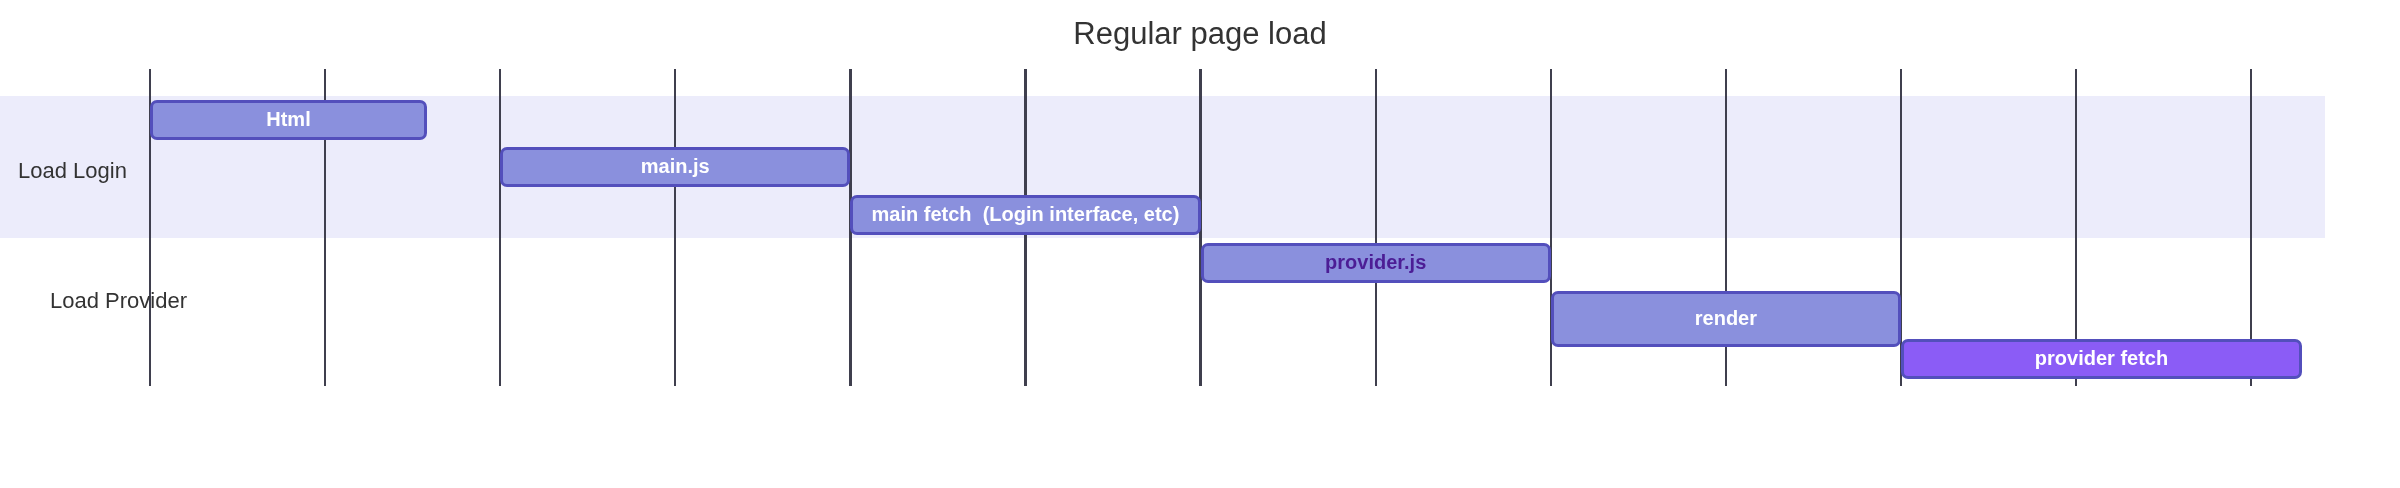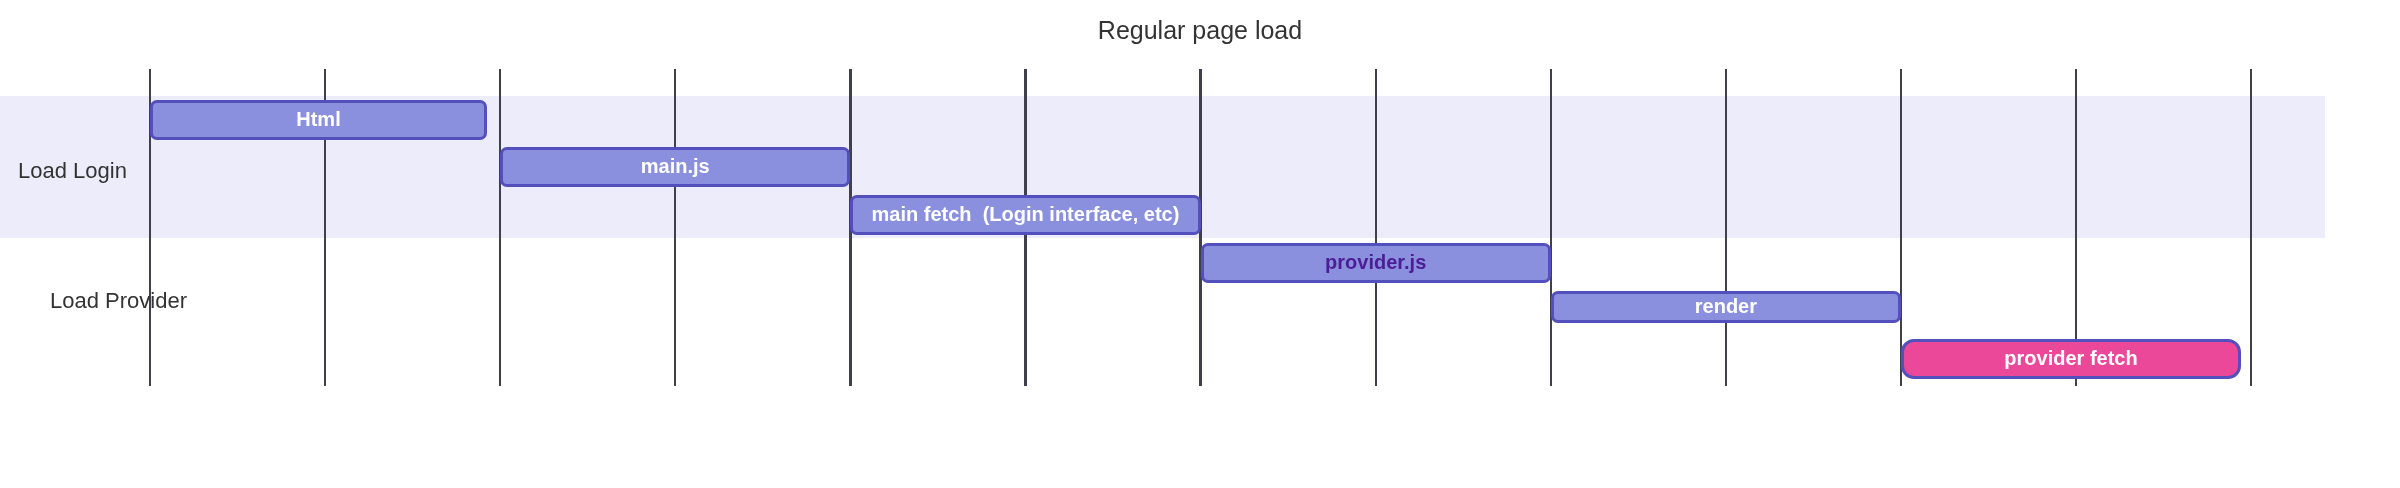--- a/index.html
+++ b/index.html
@@ -9,21 +9,21 @@
     height: 488px;
     background: #ffffff;
     overflow: hidden;
     font-family: "Liberation Sans", sans-serif;
   }
   .chart-title {
     position: absolute;
     left: 0; top: 16px;
     width: 2400px;
     text-align: center;
-    font-size: 25px;
+    font-size: 31px;
     font-weight: 500;
     letter-spacing: 0px;
   }
   .section-band { position: absolute; left: 0; }
   .grid-tick { position: absolute; width: 2.4px; }
   .task-bar {
     position: absolute;
     box-sizing: border-box;
     border-style: solid;
     border-width: 3px;
@@ -61,34 +61,34 @@
       <div class="grid-tick" style="left: 674.1px; top: 69px; height: 317px; background: rgb(63, 63, 78);"></div>
       <div class="grid-tick" style="left: 849.2px; top: 69px; height: 317px; background: rgb(63, 63, 78);"></div>
       <div class="grid-tick" style="left: 1024.3px; top: 69px; height: 317px; background: rgb(63, 63, 78);"></div>
       <div class="grid-tick" style="left: 1199.4px; top: 69px; height: 317px; background: rgb(63, 63, 78);"></div>
       <div class="grid-tick" style="left: 1374.5px; top: 69px; height: 317px; background: rgb(63, 63, 78);"></div>
       <div class="grid-tick" style="left: 1549.6px; top: 69px; height: 317px; background: rgb(63, 63, 78);"></div>
       <div class="grid-tick" style="left: 1724.7px; top: 69px; height: 317px; background: rgb(63, 63, 78);"></div>
       <div class="grid-tick" style="left: 1899.8px; top: 69px; height: 317px; background: rgb(63, 63, 78);"></div>
       <div class="grid-tick" style="left: 2074.9px; top: 69px; height: 317px; background: rgb(63, 63, 78);"></div>
       <div class="grid-tick" style="left: 2250px; top: 69px; height: 317px; background: rgb(63, 63, 78);"></div>
-      <div class="task-bar" style="left: 150px; width: 337px; top: 99.5px; height: 40px; background: rgb(138, 144, 221); border-color: rgb(83, 79, 188);">
+      <div class="task-bar" style="left: 150px; width: 277px; top: 99.5px; height: 40px; background: rgb(138, 144, 221); border-color: rgb(83, 79, 188);">
         <span class="task-bar-label" style="color: rgb(255, 255, 255);">Html</span>
       </div>
       <div class="task-bar" style="left: 500.2px; width: 350.2px; top: 147.4px; height: 40px; background: rgb(138, 144, 221); border-color: rgb(83, 79, 188);">
         <span class="task-bar-label" style="color: rgb(255, 255, 255);">main.js</span>
       </div>
       <div class="task-bar" style="left: 850.4px; width: 350.2px; top: 195.3px; height: 40px; background: rgb(138, 144, 221); border-color: rgb(83, 79, 188);">
         <span class="task-bar-label" style="color: rgb(255, 255, 255); text-align: right;">main fetch  (Login interface, etc)</span>
       </div>
       <div class="section-label" style="top: 160px; color: rgb(51, 51, 51);">Load Login</div>
       <div class="task-bar" style="left: 1200.6px; width: 350.2px; top: 243.2px; height: 40px; background: rgb(138, 144, 221); border-color: rgb(83, 79, 188);">
         <span class="task-bar-label" style="color: #4c1d95;">provider.js</span>
       </div>
-      <div class="task-bar" style="left: 1550.8px; width: 350.2px; top: 291.1px; height: 32px; background: rgb(138, 144, 221); border-color: rgb(83, 79, 188);">
+      <div class="task-bar" style="left: 1550.8px; width: 350.2px; top: 291.1px; height: 56px; background: rgb(138, 144, 221); border-color: rgb(83, 79, 188);">
         <span class="task-bar-label" style="color: rgb(255, 255, 255);">render</span>
       </div>
-      <div class="task-bar" style="left: 1901px; width: 340px; top: 339px; height: 40px; background: #ec4899; border-color: rgb(83, 79, 188); border-radius: 13px;">
+      <div class="task-bar" style="left: 1901px; width: 401px; top: 339px; height: 40px; background: #8b5cf6; border-color: rgb(83, 79, 188);">
         <span class="task-bar-label" style="color: rgb(255, 255, 255);">provider fetch</span>
       </div>
       <div class="section-label" style="top: 290px; color: rgb(51, 51, 51); margin-left: 32px;">Load Provider</div>
     </div>
 </div>
 
 </body></html>

